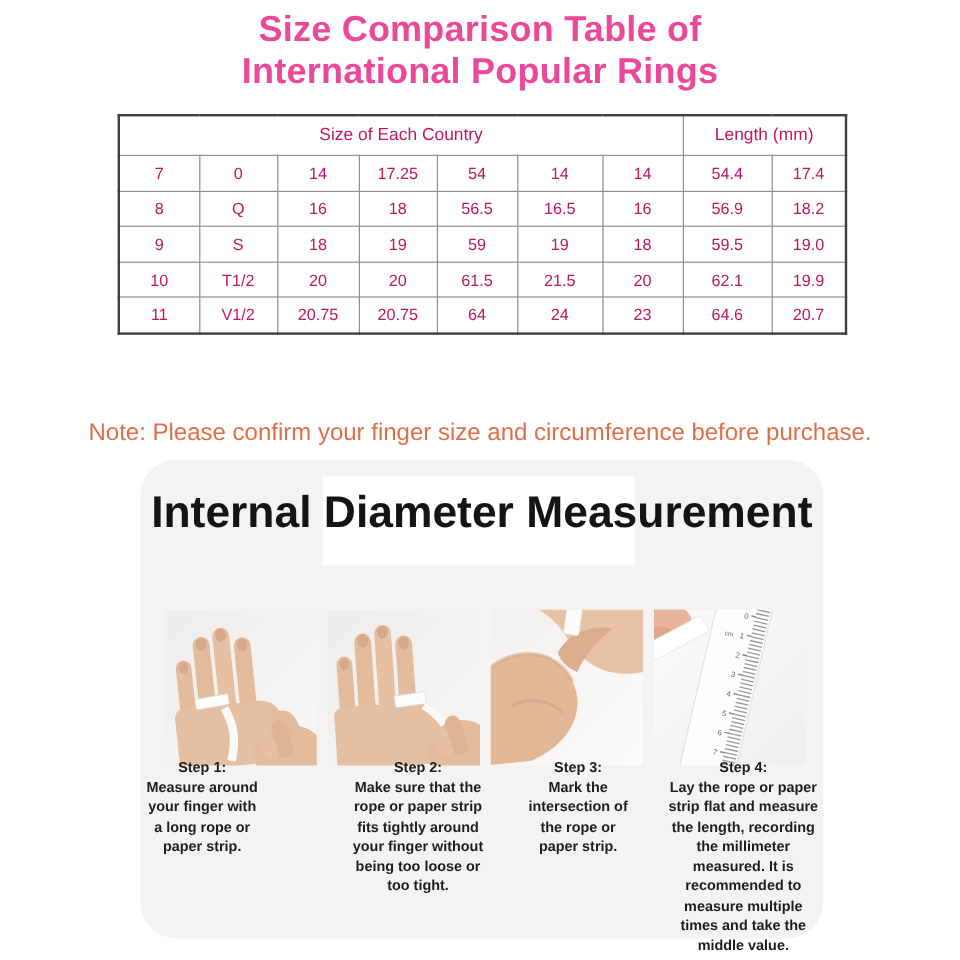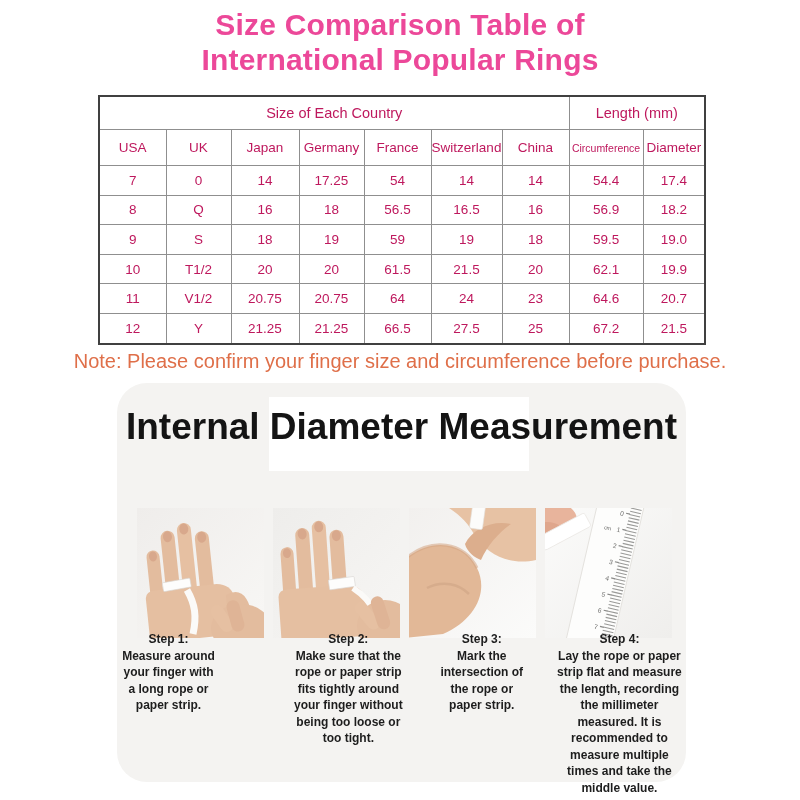--- a/index.html
+++ b/index.html
@@ -66,31 +66,20 @@
         <col style="width:71px">
       <col style="width:67px">
         <col style="width:74px">
         <col style="width:62px">
     </colgroup>
     <thead>
       <tr class="group-row">
         <th colspan="7">Size of Each Country</th>
         <th colspan="2">Length  (mm)</th>
       </tr>
-      <tr class="col-row" id="col-header-row">
-          <th>USA</th>
-          <th>UK</th>
-          <th>Japan</th>
-          <th>Germany</th>
-          <th>France</th>
-          <th>Switzerland</th>
-          <th>China</th>
-          <th class="small-col">Circumference</th>
-          <th>Diameter</th>
-        </tr>
     </thead>
     <tbody id="size-table-body">
         <tr>
           <td>7</td>
           <td>0</td>
           <td>14</td>
           <td>17.25</td>
           <td>54</td>
           <td>14</td>
           <td>14</td>
@@ -133,31 +122,20 @@
         <tr>
           <td>11</td>
           <td>V1/2</td>
           <td>20.75</td>
           <td>20.75</td>
           <td>64</td>
           <td>24</td>
           <td>23</td>
           <td>64.6</td>
           <td>20.7</td>
-        </tr>
-        <tr>
-          <td>12</td>
-          <td>Y</td>
-          <td>21.25</td>
-          <td>21.25</td>
-          <td>66.5</td>
-          <td>27.5</td>
-          <td>25</td>
-          <td>67.2</td>
-          <td>21.5</td>
         </tr>
       </tbody>
   </table>
 
   <p class="purchase-note">Note: Please confirm your finger size and circumference before purchase.</p>
 
   <section class="panel">
     <div class="white-box"></div>
     <h2 class="section-title">Internal Diameter Measurement</h2>
 

